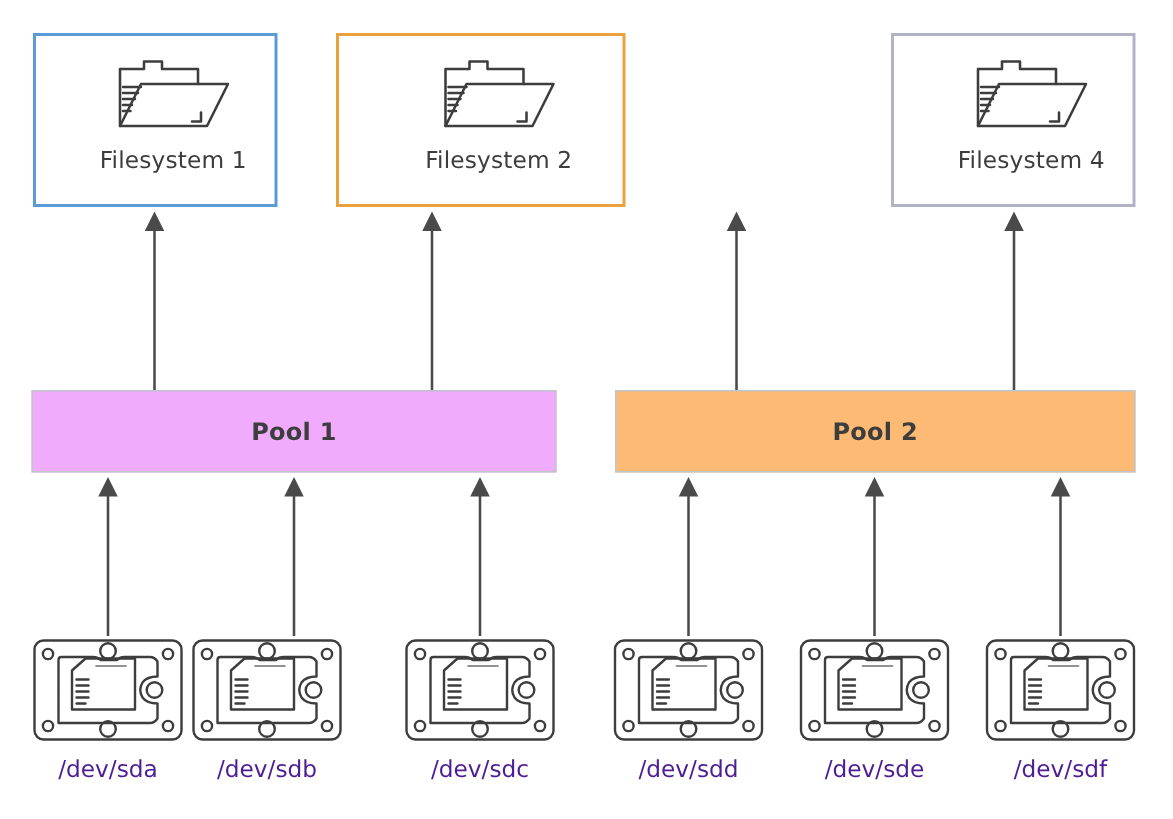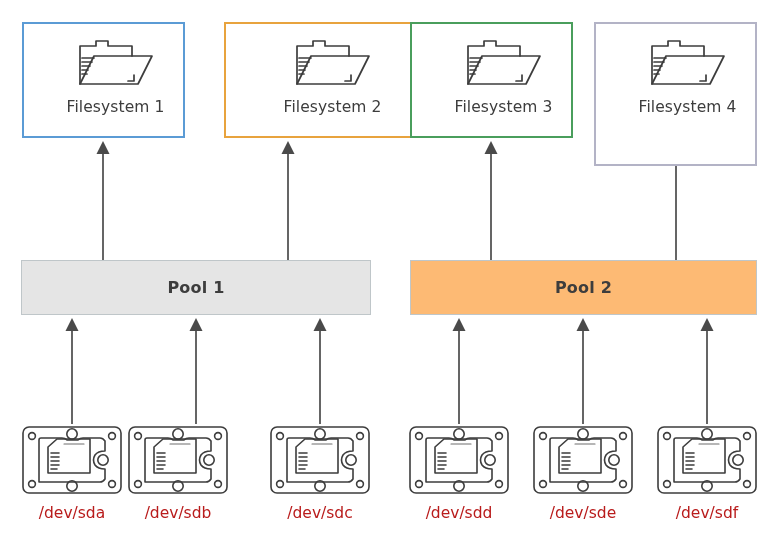--- a/index.html
+++ b/index.html
@@ -67,21 +67,21 @@
     align-items: center;
   }
   .disk-icon {
     width: 104px;
     height: 72px;
     display: block;
   }
   .disk-label {
     margin-top: 8px;
     font-size: 15.5px;
-    color: #b91c1c;
+    color: #4c1d95;
     white-space: nowrap;
   }
   .arrow-layer {
     position: absolute;
     left: 0; top: 0;
     width: 782px;
     height: 546px;
     pointer-events: none;
   }
 </style>
@@ -150,45 +150,34 @@
       <g fill="none" stroke="#3d3d3d" stroke-width="1.7" stroke-linejoin="round" stroke-linecap="round">
         <path d="M6 48 L6 10 L22 10 L22 5 L34 5 L34 10 L58 10 L58 20"></path>
         <path d="M6 48 L20 20 L78 20 L64 48 Z"></path>
         <path d="M8 22 L20 22 M8 26 L18 26 M8 30 L16 30 M8 34 L14 34 M8 38 L13 38"></path>
         <path d="M54 45 L60 45 L60 39"></path>
       </g>
     </svg>
     <div class="fs-label">Filesystem 2</div>
   </div>
 
-  <div class="fs-box" id="fs-2" style="left: 410px; top: 22px; width: 163px; height: 116px; border-color: rgb(74, 158, 92);">
+
+  <div class="fs-box" id="fs-3" style="left: 594px; top: 22px; width: 163px; height: 116px; border-color: rgb(179, 179, 198);">
     <svg class="fs-icon" viewBox="0 0 84 58">
       <g fill="none" stroke="#3d3d3d" stroke-width="1.7" stroke-linejoin="round" stroke-linecap="round">
         <path d="M6 48 L6 10 L22 10 L22 5 L34 5 L34 10 L58 10 L58 20"></path>
         <path d="M6 48 L20 20 L78 20 L64 48 Z"></path>
         <path d="M8 22 L20 22 M8 26 L18 26 M8 30 L16 30 M8 34 L14 34 M8 38 L13 38"></path>
         <path d="M54 45 L60 45 L60 39"></path>
       </g>
     </svg>
-    <div class="fs-label">Filesystem 3</div>
-  </div>
-
-  <div class="fs-box" id="fs-3" style="left: 594px; top: 22px; width: 163px; height: 144px; border-color: rgb(179, 179, 198);">
-    <svg class="fs-icon" viewBox="0 0 84 58">
-      <g fill="none" stroke="#3d3d3d" stroke-width="1.7" stroke-linejoin="round" stroke-linecap="round">
-        <path d="M6 48 L6 10 L22 10 L22 5 L34 5 L34 10 L58 10 L58 20"></path>
-        <path d="M6 48 L20 20 L78 20 L64 48 Z"></path>
-        <path d="M8 22 L20 22 M8 26 L18 26 M8 30 L16 30 M8 34 L14 34 M8 38 L13 38"></path>
-        <path d="M54 45 L60 45 L60 39"></path>
-      </g>
-    </svg>
     <div class="fs-label">Filesystem 4</div>
   </div>
 
-  <div class="pool-box" id="pool-0" style="left: 21px; top: 260px; width: 350px; height: 55px; background: #e5e5e5; border-color: rgb(191, 198, 201);">
+  <div class="pool-box" id="pool-0" style="left: 21px; top: 260px; width: 350px; height: 55px; background: #f0abfc; border-color: rgb(191, 198, 201);">
     <div class="pool-label">Pool 1</div>
   </div>
   <div class="pool-box" id="pool-1" style="left: 410px; top: 260px; width: 347px; height: 55px; background: #fdba74; border-color: rgb(191, 198, 201);">
     <div class="pool-label">Pool 2</div>
   </div>
 
   <div class="disk" id="disk-0" style="left: 20px; top: 424px;">
     <svg class="disk-icon" viewBox="0 0 104 72">
       <g fill="none" stroke="#3d3d3d" stroke-width="1.6" stroke-linejoin="round" stroke-linecap="round">
         <rect x="3" y="3" width="98" height="66" rx="6"></rect>

